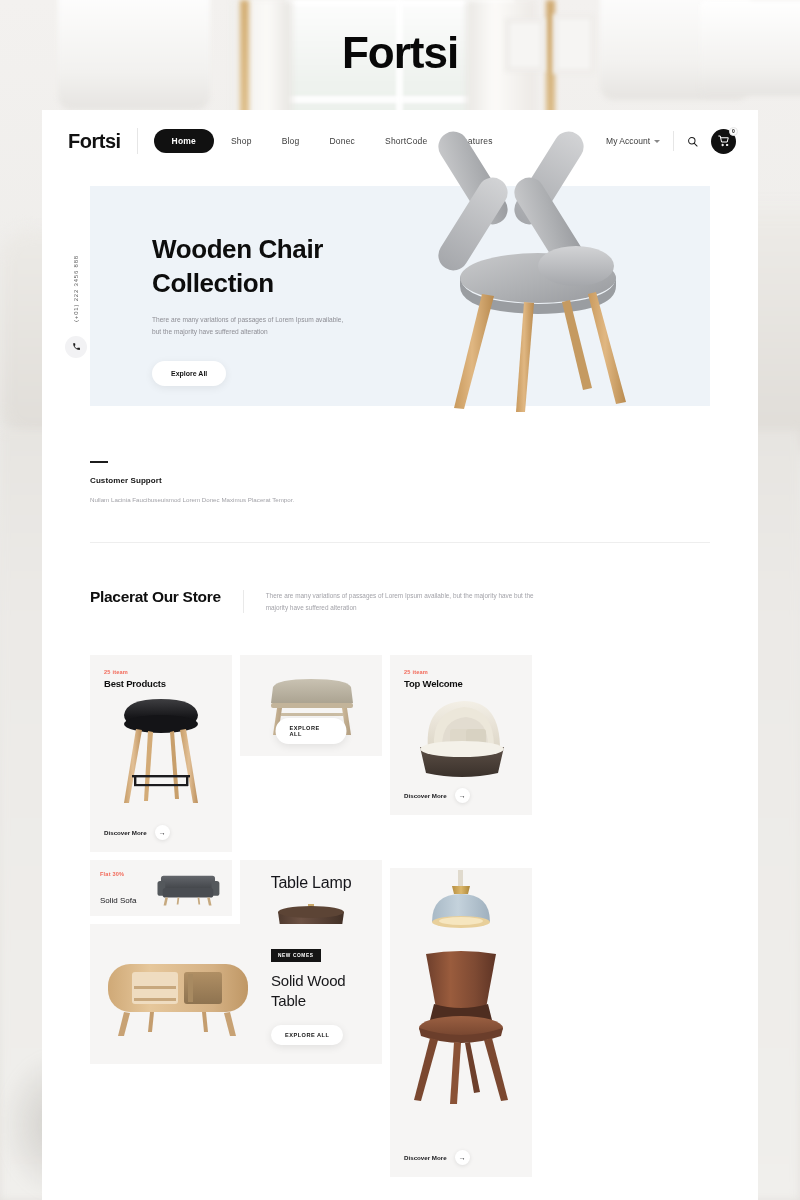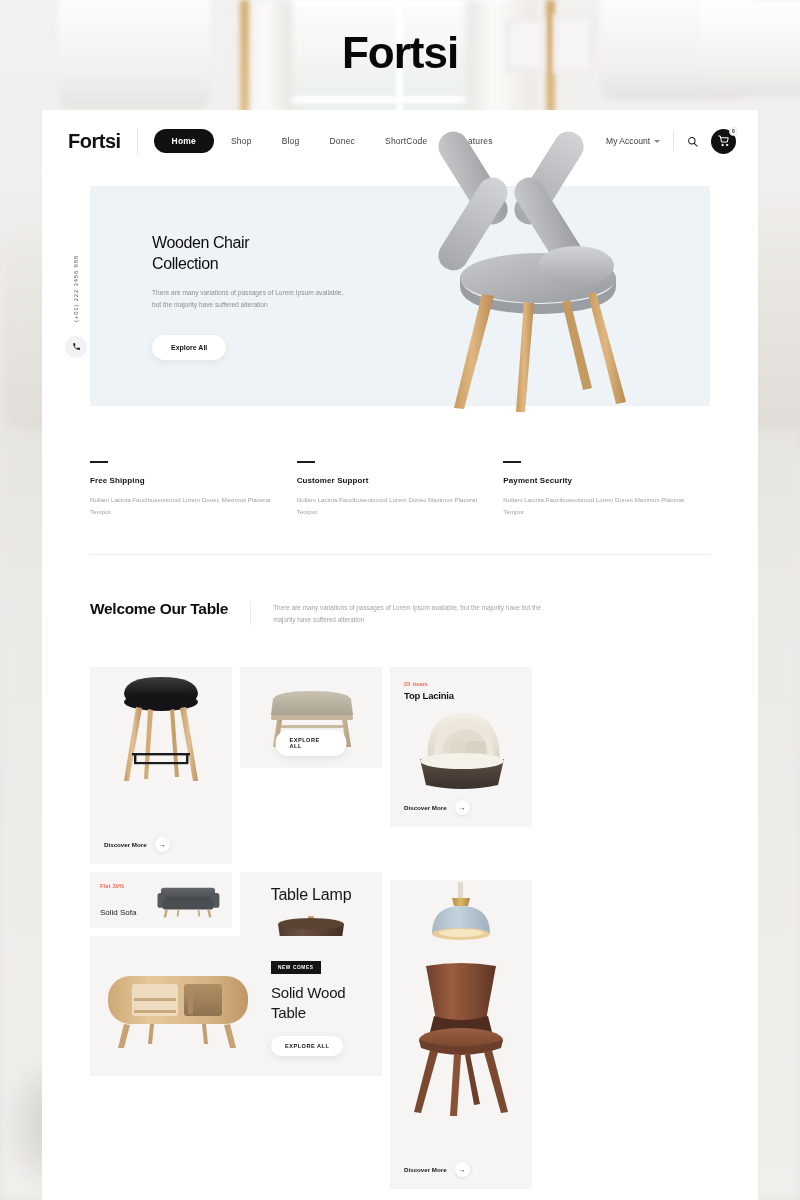--- a/index.html
+++ b/index.html
@@ -134,21 +134,21 @@
     width: 22px; height: 22px; border-radius: 50%; background: #f2f2f4;
     display: flex; align-items: center; justify-content: center;
   }
 
   
   .hero {
     margin: 14px 48px 0 48px; height: 220px;
     background: #eef3f8; position: relative; overflow: visible;
   }
   .hero-copy { padding: 46px 0 0 62px; position: relative; z-index: 3; max-width: 260px; }
-  .hero-title { font-size: 16px; font-weight: 400; line-height: 1.32; color: #0d0d0d; letter-spacing: -.4px; }
+  .hero-title { font-size: 26px; font-weight: 700; line-height: 1.32; color: #0d0d0d; letter-spacing: -.4px; }
   .hero-text { margin-top: 13px; font-size: 6.6px; line-height: 1.85; color: #8e8e95; max-width: 215px; }
   .hero-btn {
     margin-top: 23px; display: inline-block; background: #fff; color: #141414;
     font-size: 7px; font-weight: 700; padding: 9px 19px; border-radius: 20px;
     box-shadow: 0 2px 9px rgba(0,0,0,.07);
   }
   
   .hero-chair { position: absolute; right: 40px; bottom: -10px; width: 250px; height: 290px; z-index: 2; }
 
   
@@ -335,46 +335,40 @@
       <path d="M62 168 L34 282 L44 283 L74 170 Z" fill="url(#wood)"></path>
       <path d="M176 166 L206 276 L196 278 L168 168 Z" fill="url(#wood)"></path>
       <path d="M104 176 L96 286 L105 286 L114 177 Z" fill="url(#wood)"></path>
       <path d="M150 174 L172 262 L163 264 L142 176 Z" fill="#c59a61"></path>
     </svg>
   </div>
 
   <div class="features">
     <div class="feature">
       <div class="feature-rule"></div>
-      <div class="feature-title">Free Shipping</div>
-      <div class="feature-text">Nullam Lacinia Faucibuseuismod Lorem Donec Maximus Placerat Tempor.</div>
-    </div>
-    <div class="feature">
-      <div class="feature-rule"></div>
       <div class="feature-title">Customer Support</div>
       <div class="feature-text">Nullam Lacinia Faucibuseuismod Lorem Donec Maximus Placerat Tempor.</div>
     </div>
-    <div class="feature">
-      <div class="feature-rule"></div>
-      <div class="feature-title">Payment Security</div>
-      <div class="feature-text">Nullam Lacinia Faucibuseuismod Lorem Donec Maximus Placerat Tempor.</div>
-    </div>
   </div>
 
   <div class="section-divider"></div>
 
   <div class="welcome">
-    <div class="welcome-title">Welcome Our Table</div>
+    <div class="welcome-title">Placerat Our Store</div>
     <div class="welcome-bar"></div>
     <div class="welcome-text">There are many variations of passages of Lorem Ipsum available, but the majority have but the majority have suffered alteration</div>
   </div>
 
   <div class="grid">
 
     <div class="card c-best">
+      <div class="card-pad">
+        <div class="card-tag">25 iteam</div>
+        <div class="card-title">Best Products</div>
+      </div>
       <svg viewBox="0 0 142 120" style="width:142px;height:120px;margin-top:2px">
         <defs>
           <linearGradient id="stoolseat" x1="0" y1="0" x2="0" y2="1">
             <stop offset="0%" stop-color="#3e3e41"></stop>
               <stop offset="55%" stop-color="#17171a"></stop>
               <stop offset="100%" stop-color="#0c0c0e"></stop>
           </linearGradient>
           <linearGradient id="stoolleg" x1="0" y1="0" x2="1" y2="0">
             <stop offset="0%" stop-color="#c79d68"></stop>
               <stop offset="50%" stop-color="#e2c096"></stop>
@@ -415,21 +409,21 @@
         <path d="M18 35 L14 62 L19 62 L23 35 Z" fill="url(#benchleg)"></path>
         <path d="M88 35 L92 62 L87 62 L83 35 Z" fill="url(#benchleg)"></path>
         <rect x="22" y="40" width="62" height="3" fill="#cbbda4"></rect>
       </svg>
       <div class="explore-pill" style="position:absolute;left:50%;transform:translateX(-50%);bottom:12px">EXPLORE ALL</div>
     </div>
 
     <div class="card c-top">
       <div class="card-pad">
         <div class="card-tag">25 iteam</div>
-        <div class="card-title">Top Lacinia</div>
+        <div class="card-title">Top Welcome</div>
       </div>
       <svg viewBox="0 0 142 88" style="width:142px;height:88px;margin-top:4px">
         <defs>
           <linearGradient id="canopy" x1="0" y1="0" x2="0" y2="1">
             <stop offset="0%" stop-color="#f3efe6"></stop>
               <stop offset="100%" stop-color="#ddd6c7"></stop>
           </linearGradient>
           <linearGradient id="rattan" x1="0" y1="0" x2="0" y2="1">
             <stop offset="0%" stop-color="#5c4f46"></stop>
               <stop offset="100%" stop-color="#3a312b"></stop>

